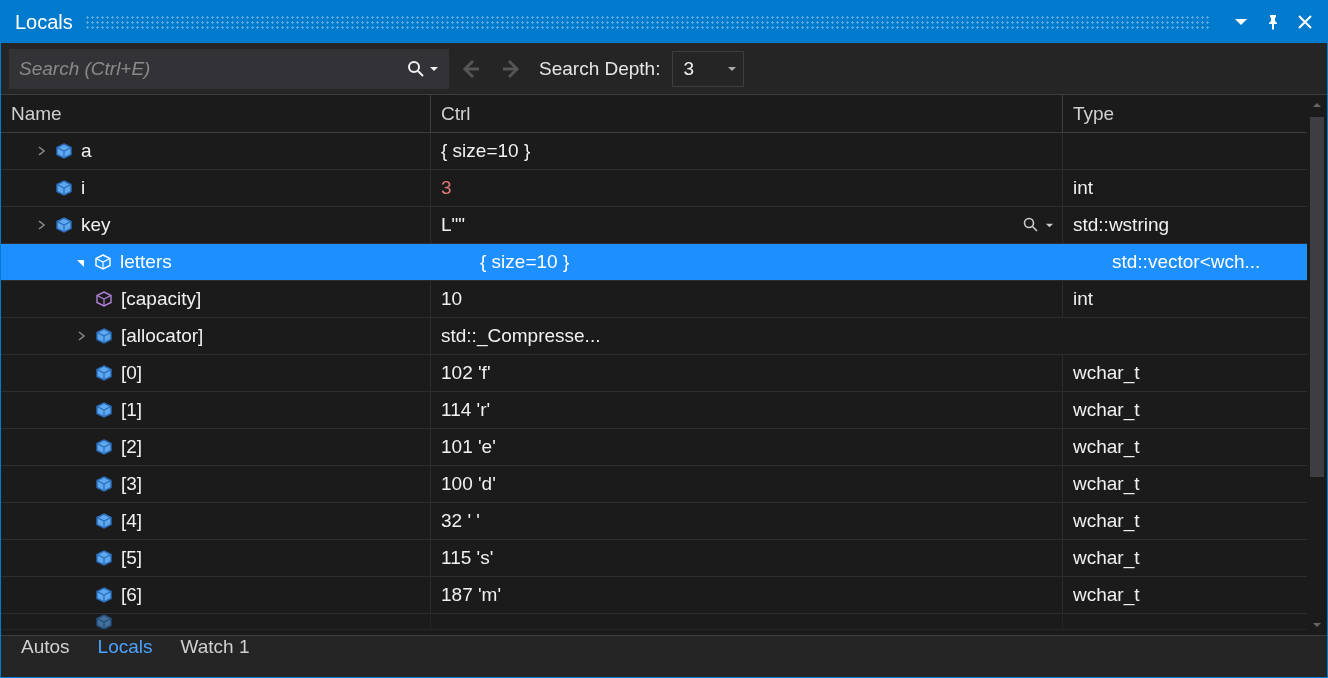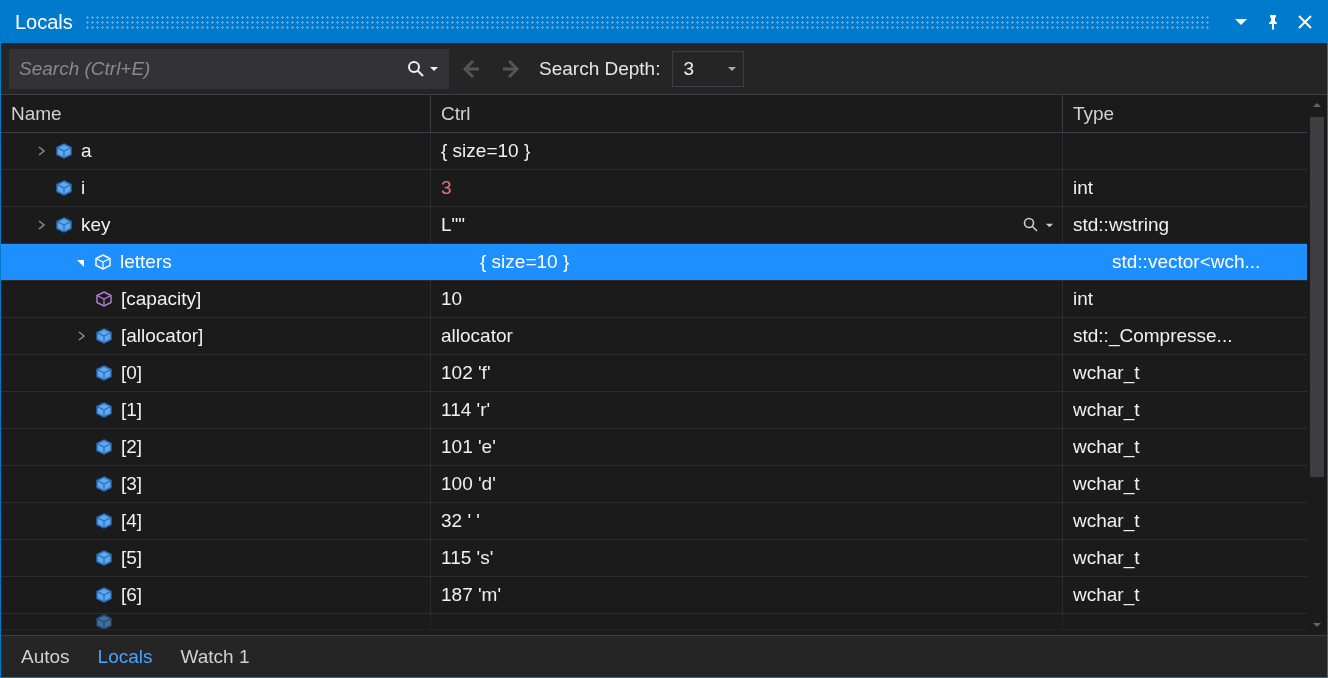--- a/index.html
+++ b/index.html
@@ -90,21 +90,21 @@
   .value-changed { color:#e27878;}
   .vis { position:absolute; right:8px; display:flex; align-items:center; gap:6px; color:#ccc;}
   .scrollbar { width:20px; background:#1b1b1c; display:flex; flex-direction:column; align-items:center;}
   .sb-arrow { height:20px; width:100%; display:flex; align-items:center; justify-content:center; color:#666;}
   .sb-thumb { width:14px; background:#3e3e42; border-radius:0; }
   
   .tabs {
     height:42px; background:#252526; border-top:1px solid #3e3e42;
     display:flex; align-items:stretch; padding-left:6px;
   }
-  .tab { padding:0 14px; display:flex; align-items:center; color:#d0d0d0; cursor:pointer;}
+  .tab { padding:0 14px; display:flex; align-items:flex-start; color:#d0d0d0; cursor:pointer;}
   .tab.active { color:#4aa3ff;}
   
   svg { display:block;}
 </style>
 </head>
 <body>
 
 <div class="titlebar">
   <span class="title">Locals</span>
   <div class="dots"></div>
@@ -307,24 +307,20 @@
               </span>
         <span class="icon-cube">
                 <svg width="18" height="18" viewBox="0 0 18 18">
     <path d="M9 2 L16 5.5 L16 12.5 L9 16 L2 12.5 L2 5.5 Z" fill="#5ea8ef" stroke="#2a6db8" stroke-width="1.4"></path>
     <path d="M2 5.5 L9 9 L16 5.5 M9 9 L9 16" fill="none" stroke="#2a6db8" stroke-width="1.2"></path>
   </svg>
               </span>
         <span>[allocator]</span>
       </div>
     </div>
-    <div class="cell value">
-      <span class="">allocator</span>
-
-    </div>
     <div class="cell" style="border-right:none">
       <span>std::_Compresse...</span>
     </div>
         </div>
         <div class="row">
     <div class="cell">
       <div class="name-inner" style="padding-left:64px">
         <span class="exp"></span>
         <span class="icon-cube">
                 <svg width="18" height="18" viewBox="0 0 18 18">

